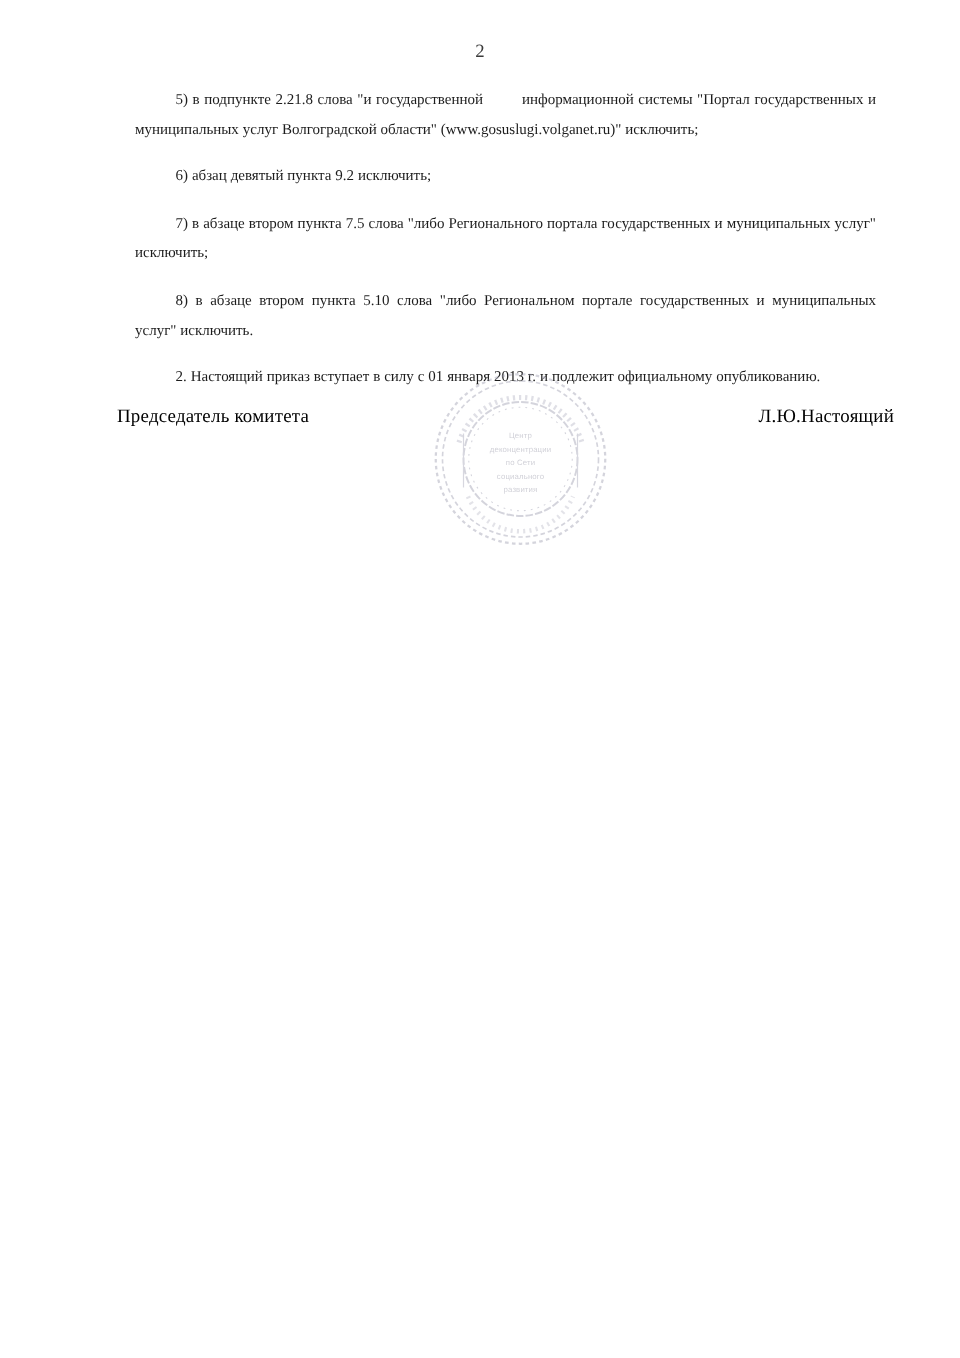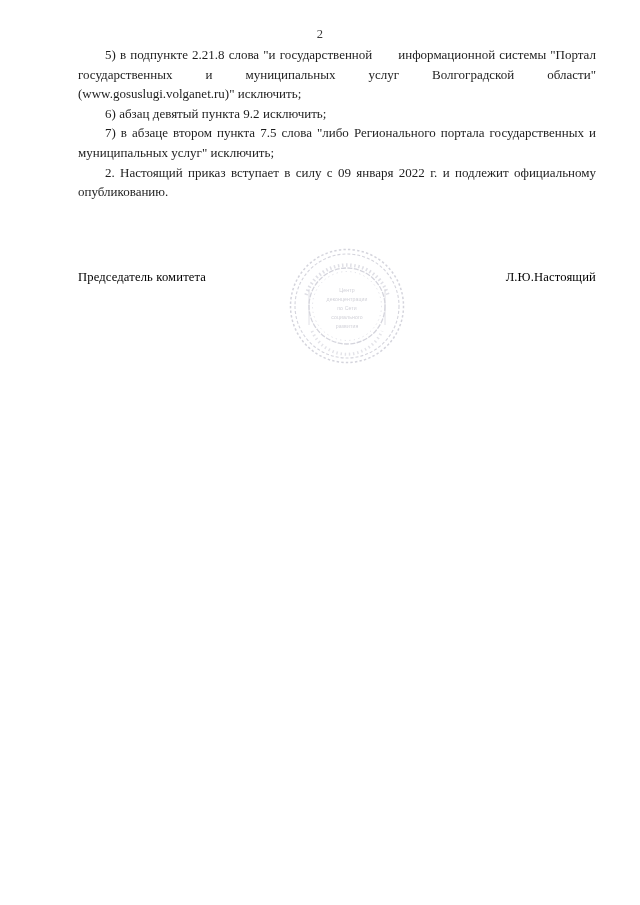--- a/index.html
+++ b/index.html
@@ -40,22 +40,22 @@
 
   
   .body-block {
     position: absolute;
     top: 45px;
     left: 78px;
     width: 518px;
   }
 
   .para {
-    margin: 0;
-    font-size: 13px;
+    margin: 12px;
+    font-size: 10px;
     line-height: 19.6px;
     text-align: justify;
     text-justify: inter-word;
     text-indent: 27px;
     color: #1d1d1d;
     hyphens: none;
     word-spacing: 0.1px;
   }
 
   
@@ -122,22 +122,23 @@
   <div class="page-number">2</div>
 
   <div class="body-block">
 
     <p class="para"><span>5) в подпункте 2.21.8 слова "и государственной</span><span class="wide-gap"></span><span>информационной системы "Портал государственных и муниципальных услуг Волгоградской области" (www.gosuslugi.volganet.ru)" исключить;</span></p>
 
     <p class="para para-last-line-left">6) абзац девятый пункта 9.2 исключить;</p>
 
     <p class="para">7) в абзаце втором пункта 7.5 слова "либо Регионального портала государственных и муниципальных услуг" исключить;</p>
 
+    <p class="para">8) в абзаце втором пункта 5.10 слова "либо Региональном портале государственных и муниципальных услуг" исключить.</p>
 
-    <p class="para">2. Настоящий приказ вступает в силу с 09 января 2022 г. и подлежит официальному опубликованию.</p>
+    <p class="para">2. Настоящий приказ вступает в силу с 01 января 2013 г. и подлежит официальному опубликованию.</p>
 
   </div>
 
   <div class="signature-row">
     <span class="sig-title">Председатель комитета</span>
     <span class="sig-name">Л.Ю.Настоящий</span>
   </div>
 
   <div class="stamp">
     <svg viewBox="0 0 118 118" xmlns="http://www.w3.org/2000/svg" aria-hidden="true">

